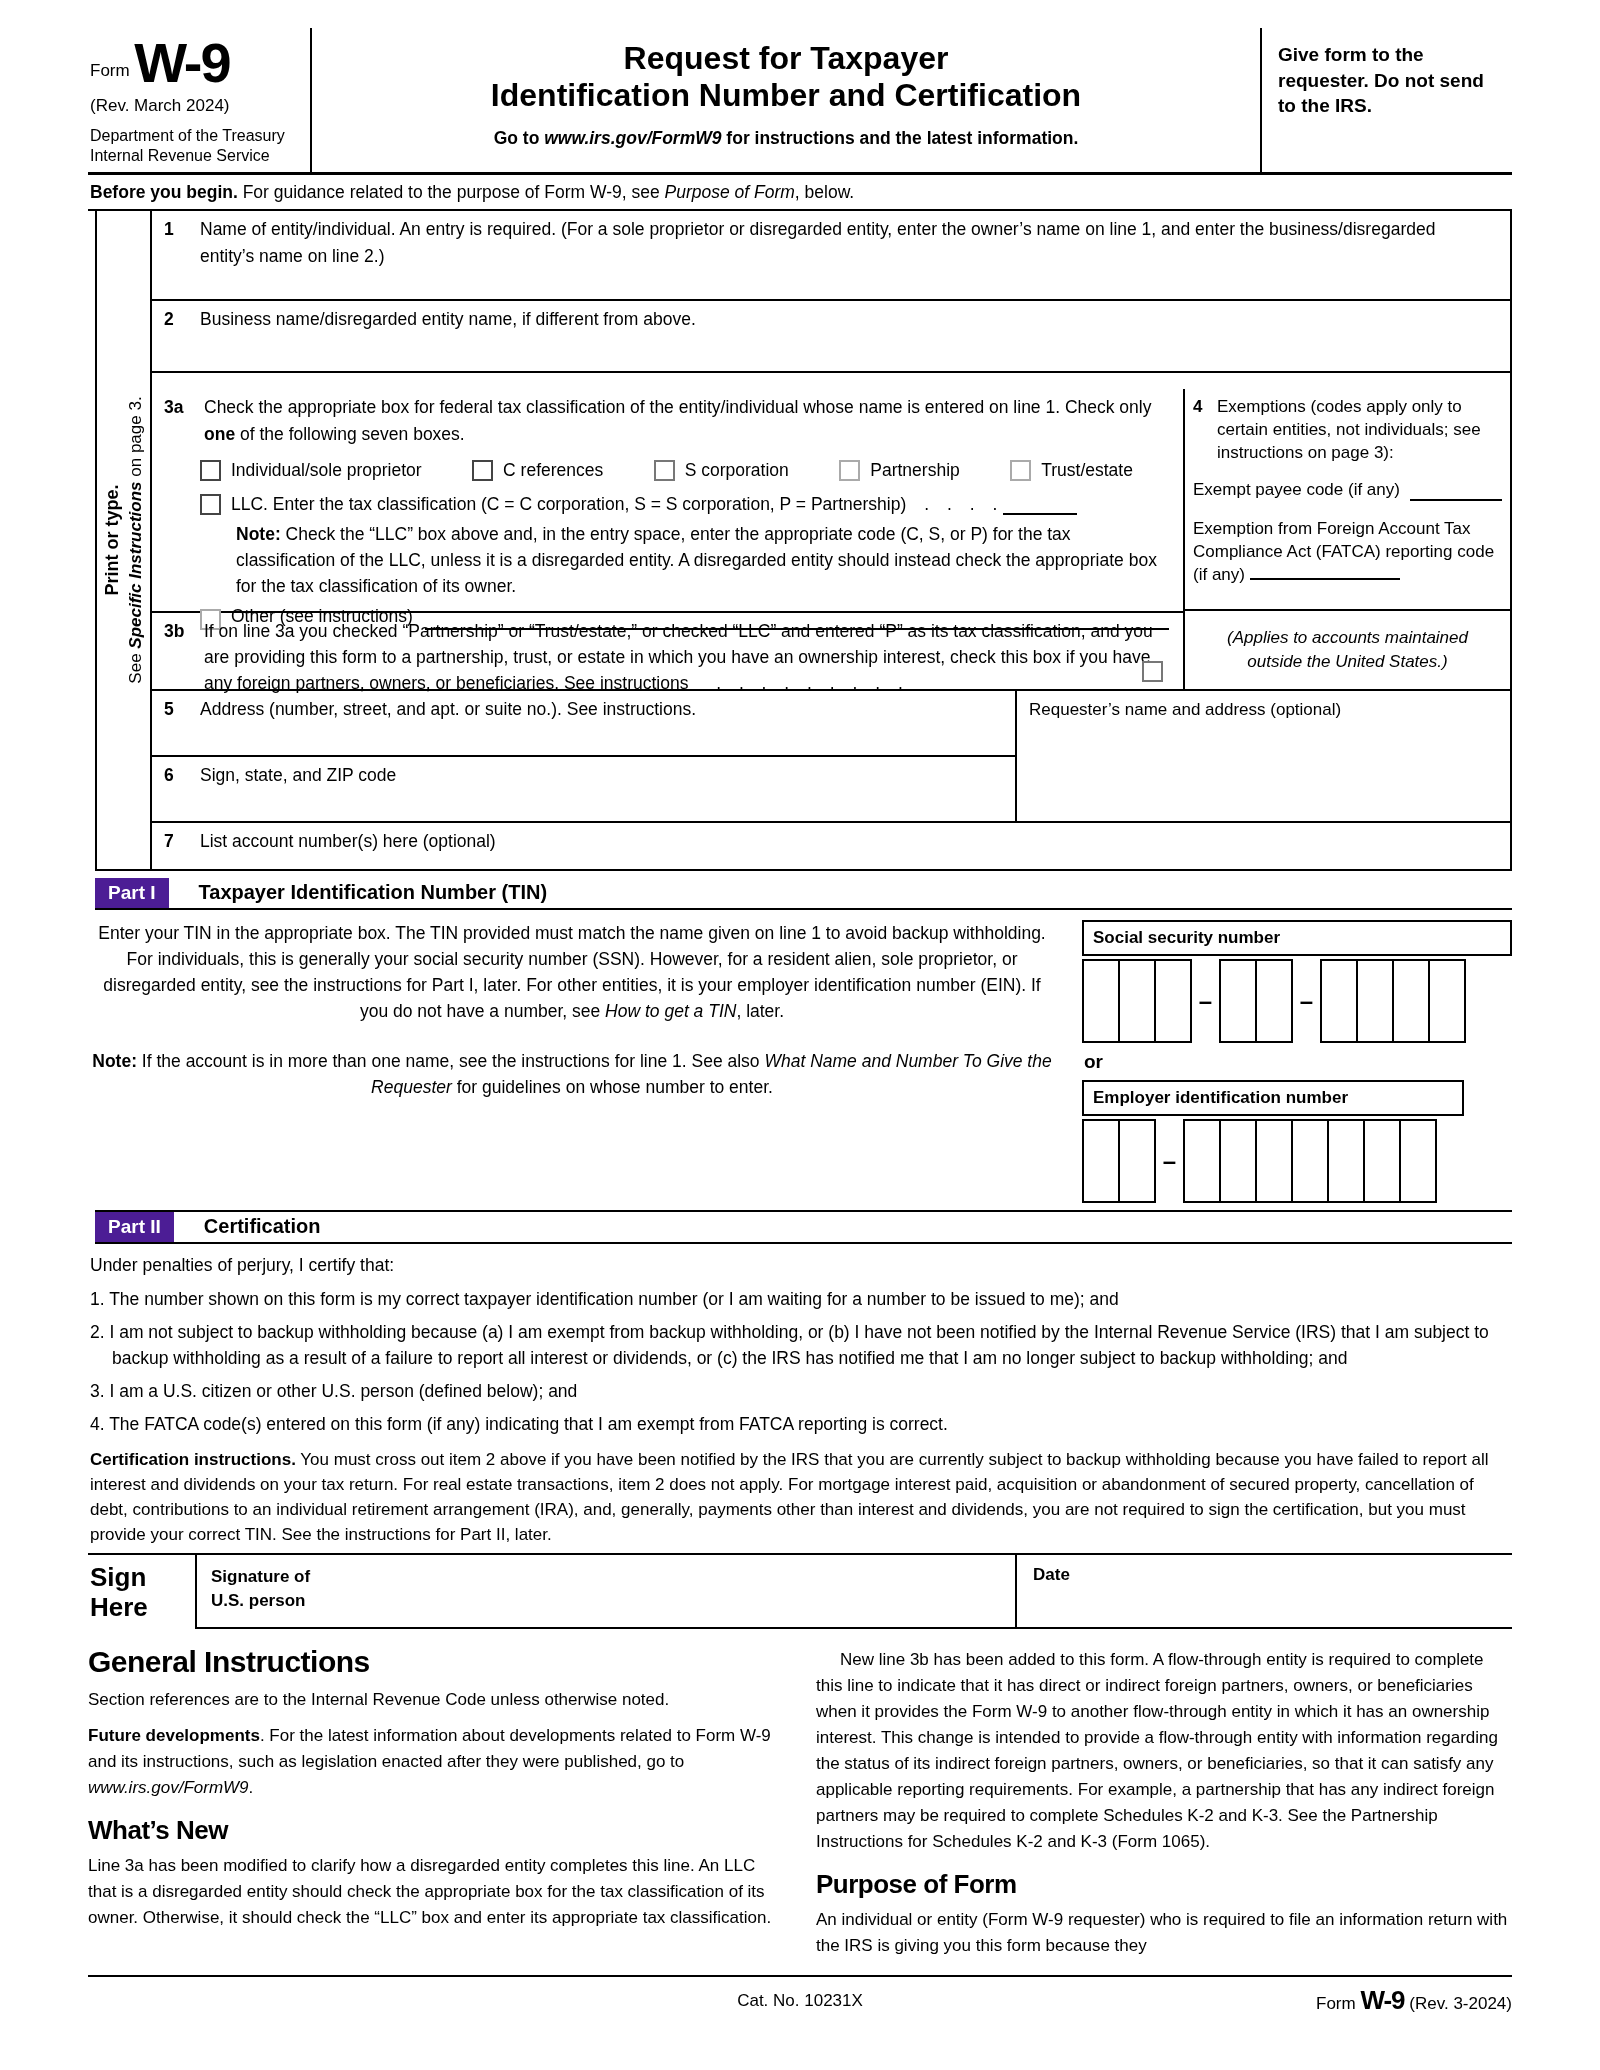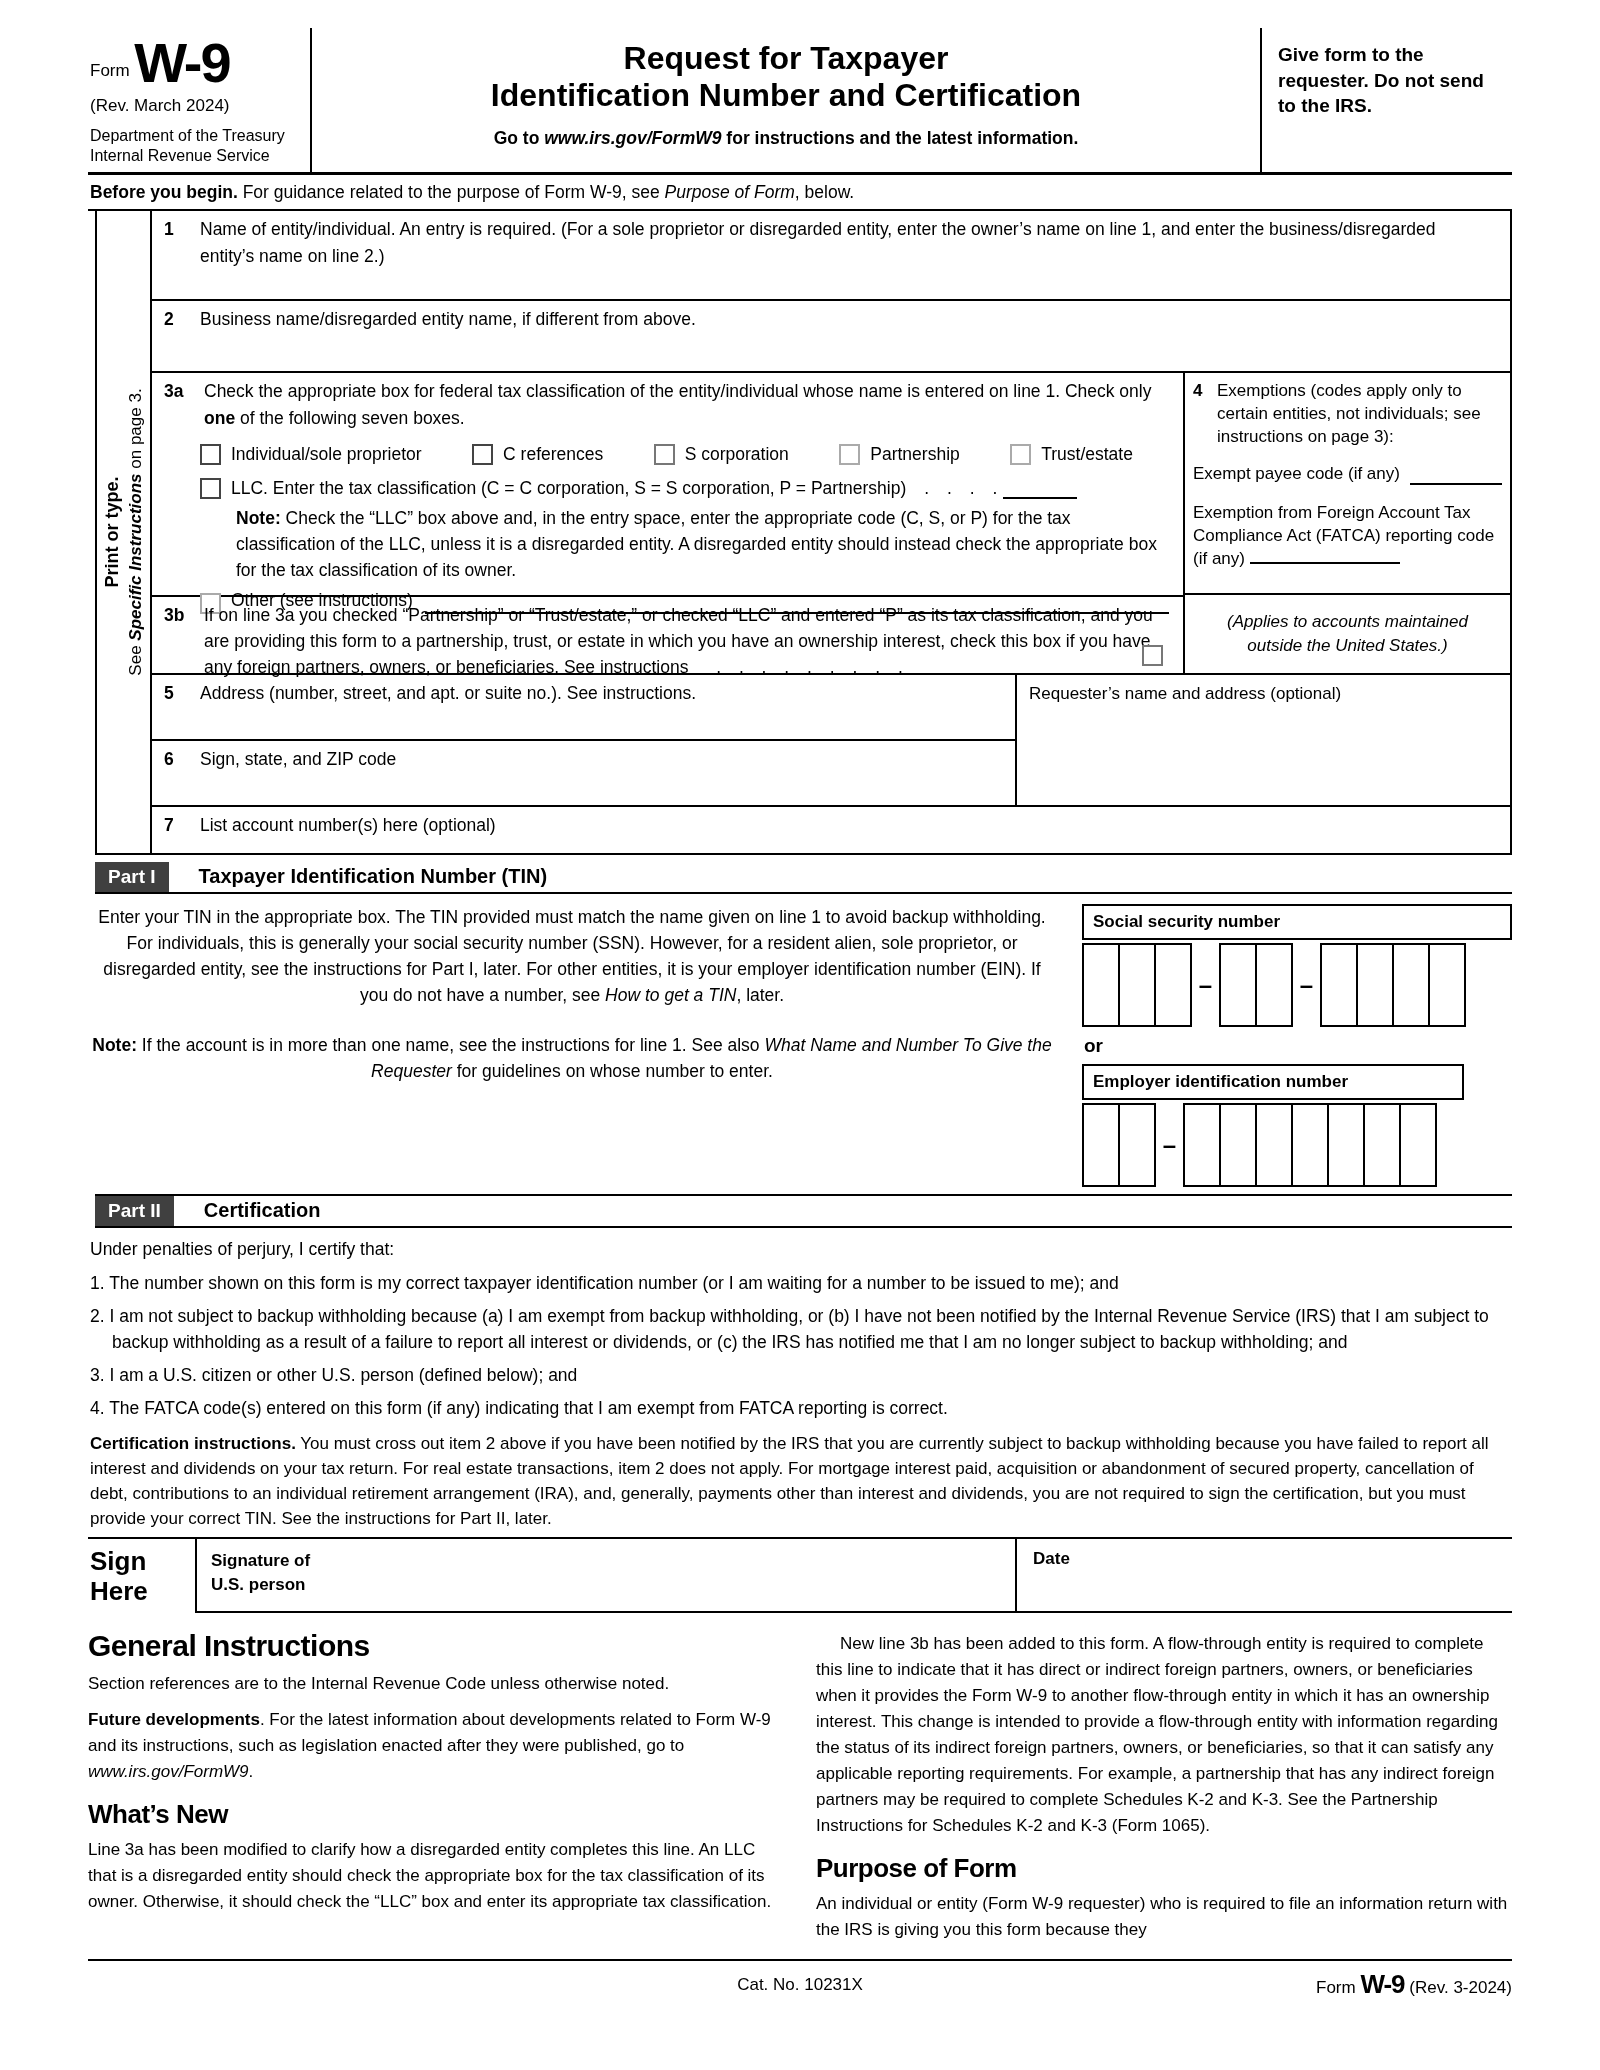--- a/index.html
+++ b/index.html
@@ -33,21 +33,21 @@
   .gutter-text { position: absolute; left: 50%; top: 50%;
     transform: translate(-50%,-50%) rotate(-90deg); width: 620px; text-align: center;
     line-height: 24px; font-size: 17px; }
   .fields { flex: 1; display: flex; flex-direction: column; }
   .trow { border-bottom: 2px solid #000; display: flex; padding: 5px 10px 0 12px; }
   .lnum { font-weight: bold; width: 36px; flex: none; }
   .lnum-wide { font-weight: bold; width: 40px; flex: none; }
   .ltext { flex: 1; }
   .r1 { height: 90px; }
   .r2 { height: 72px; }
-  .r3 { height: 302px; padding: 0; display: flex; }
+  .r3 { height: 302px; padding: 0; display: flex; margin-top: 16px; }
   .r3-left { flex: 1; display: flex; flex-direction: column; }
   .c3a { height: 224px; border-bottom: 2px solid #000; padding: 5px 10px 0 12px; }
   .c3a-head { display: flex; }
   .opts { display: flex; align-items: center; justify-content: space-between; margin: 9px 0 0 36px; padding-right: 40px; }
   .opt { display: flex; align-items: center; }
   .cb { width: 21px; height: 21px; border: 2.5px solid #444; margin-right: 10px; flex: none; background: #fff; }
   .cb-md { border-color: #777; }
   .cb-lt { border-color: #aaa; }
   .llcrow { display: flex; align-items: center; margin: 7px 0 0 36px; }
   .dots { word-spacing: 13px; margin: 0 6px 0 18px; }
@@ -71,21 +71,21 @@
   .row56 { height: 132px; border-bottom: 2px solid #000; display: flex; padding: 0; }
   .row56-left { flex: 1; display: flex; flex-direction: column; }
   .c5 { height: 66px; border-bottom: 2px solid #000; display: flex; padding: 5px 10px 0 12px; }
   .c6 { flex: 1; display: flex; padding: 5px 10px 0 12px; }
   .reqcell { width: 495px; flex: none; border-left: 2px solid #000; padding: 5px 10px 0 12px; font-size: 17px; }
   .r7 { height: 46px; border-bottom: none; }
   .field-blank { flex: 1; }
 
   
   .part-bar { display: flex; align-items: stretch; border-bottom: 2px solid #000; margin-top: 7px; margin-left: 7px; }
-  .part-box { background: #404040; color: #fff; font-weight: bold; font-size: 19px;
+  .part-box { background: #4c1d95; color: #fff; font-weight: bold; font-size: 19px;
     padding: 4px 13px 4px 13px; flex: none; }
   .part-title { font-weight: bold; font-size: 20px; margin-left: 30px; align-self: center; padding-bottom: 2px; }
 
   
   .p1wrap { display: flex; margin: 10px 0 0 2px; font-size: 17.5px; line-height: 26px; }
   .p1text { flex: 1; padding-right: 28px; text-align: center; }
   .p1text p + p { margin-top: 24px; }
   .tinarea { width: 430px; flex: none; font-size: 17px; }
   .tinlabelbox { border: 2px solid #000; font-weight: bold; padding: 3px 9px; }
   .einlabelbox { width: 382px; }

